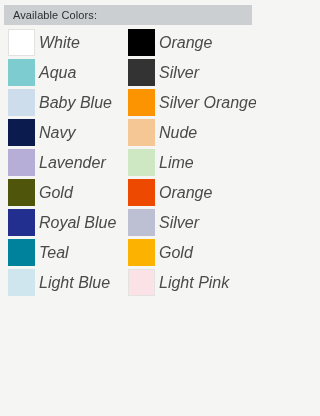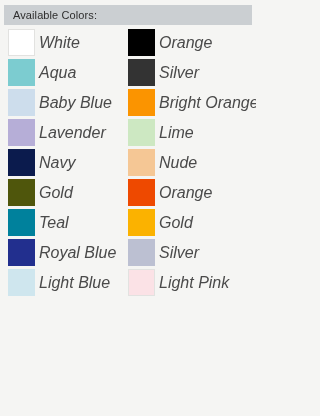--- a/index.html
+++ b/index.html
@@ -109,71 +109,71 @@
           <span class="swatch-label">Silver</span>
         </div>
       </div>
       <div class="swatch-row">
         <div class="cell col-0">
           <div class="swatch" style="background: rgb(205, 221, 236);"></div>
           <span class="swatch-label">Baby Blue</span>
         </div>
         <div class="cell col-1">
           <div class="swatch" style="background: rgb(251, 148, 0);"></div>
-          <span class="swatch-label">Bright Orange</span>
+          <span class="swatch-label">Silver Orange</span>
+        </div>
+      </div>
+      <div class="swatch-row">
+        <div class="cell col-0">
+          <div class="swatch" style="background: rgb(11, 27, 77);"></div>
+          <span class="swatch-label">Navy</span>
+        </div>
+        <div class="cell col-1">
+          <div class="swatch" style="background: rgb(245, 199, 149);"></div>
+          <span class="swatch-label">Nude</span>
         </div>
       </div>
       <div class="swatch-row">
         <div class="cell col-0">
           <div class="swatch" style="background: rgb(182, 174, 215);"></div>
           <span class="swatch-label">Lavender</span>
         </div>
         <div class="cell col-1">
           <div class="swatch" style="background: rgb(205, 232, 194);"></div>
           <span class="swatch-label">Lime</span>
         </div>
       </div>
       <div class="swatch-row">
         <div class="cell col-0">
-          <div class="swatch" style="background: rgb(11, 27, 77);"></div>
-          <span class="swatch-label">Navy</span>
-        </div>
-        <div class="cell col-1">
-          <div class="swatch" style="background: rgb(245, 199, 149);"></div>
-          <span class="swatch-label">Nude</span>
-        </div>
-      </div>
-      <div class="swatch-row">
-        <div class="cell col-0">
           <div class="swatch" style="background: rgb(79, 86, 12);"></div>
           <span class="swatch-label">Gold</span>
         </div>
         <div class="cell col-1">
           <div class="swatch" style="background: rgb(238, 73, 0);"></div>
           <span class="swatch-label">Orange</span>
         </div>
       </div>
       <div class="swatch-row">
         <div class="cell col-0">
+          <div class="swatch" style="background: rgb(34, 47, 142);"></div>
+          <span class="swatch-label">Royal Blue</span>
+        </div>
+        <div class="cell col-1">
+          <div class="swatch" style="background: rgb(188, 192, 210);"></div>
+          <span class="swatch-label">Silver</span>
+        </div>
+      </div>
+      <div class="swatch-row">
+        <div class="cell col-0">
           <div class="swatch" style="background: rgb(0, 129, 156);"></div>
           <span class="swatch-label">Teal</span>
         </div>
         <div class="cell col-1">
           <div class="swatch" style="background: rgb(251, 178, 0);"></div>
           <span class="swatch-label">Gold</span>
-        </div>
-      </div>
-      <div class="swatch-row">
-        <div class="cell col-0">
-          <div class="swatch" style="background: rgb(34, 47, 142);"></div>
-          <span class="swatch-label">Royal Blue</span>
-        </div>
-        <div class="cell col-1">
-          <div class="swatch" style="background: rgb(188, 192, 210);"></div>
-          <span class="swatch-label">Silver</span>
         </div>
       </div>
       <div class="swatch-row">
         <div class="cell col-0">
           <div class="swatch" style="background: rgb(207, 230, 238);"></div>
           <span class="swatch-label">Light Blue</span>
         </div>
         <div class="cell col-1">
           <div class="swatch bordered" style="background: rgb(251, 226, 230);"></div>
           <span class="swatch-label">Light Pink</span>

